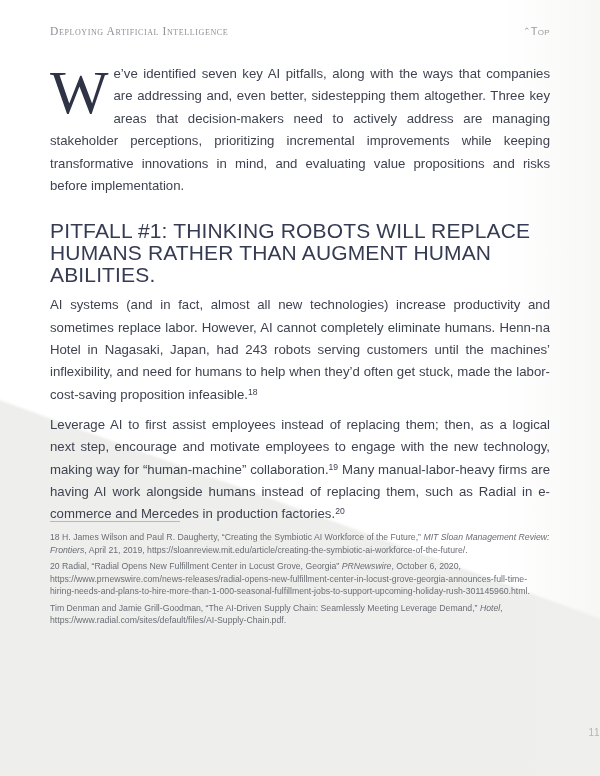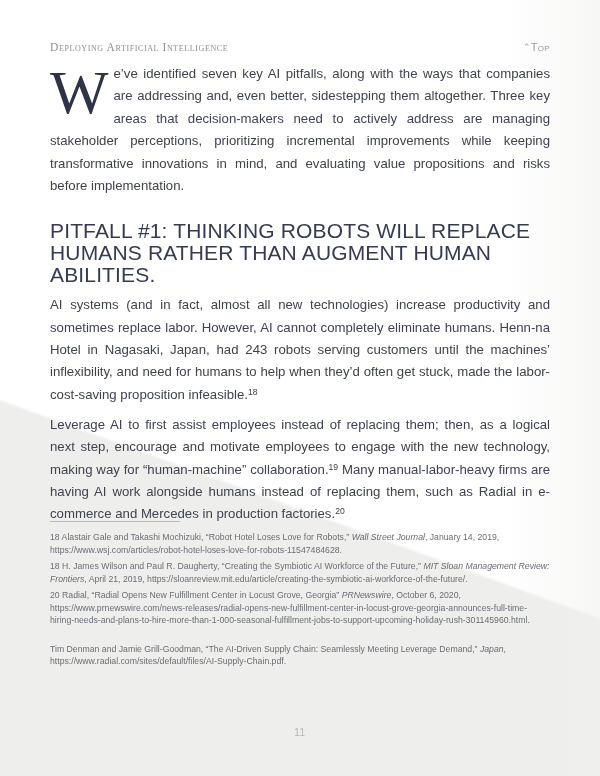--- a/index.html
+++ b/index.html
@@ -58,21 +58,20 @@
     white-space: nowrap;
   }
   .top-link {
     font-family: "Liberation Sans", sans-serif;
     font-variant: small-caps;
     font-size: 11px;
     letter-spacing: 0.3px;
     color: #9a9ca1;
     text-decoration: none;
     white-space: nowrap;
-    margin-top: 16px;
   }
   .top-link .caret { font-size: 9px; vertical-align: 1px; }
 
   
   .chapter-title {
     font-family: "Liberation Serif", serif;
     font-size: 27px;
     font-weight: normal;
     color: #2c6099;
     margin: 29px 0 0 0;
@@ -137,30 +136,30 @@
     background: #b9b9b9;
     margin: 0 0 9px 0;
   }
   .fn {
     font-size: 8.7px;
     line-height: 12.5px;
     color: #6a6d74;
     margin: 0 0 4px 0;
     text-align: left;
   }
-  .fn.tight { margin-bottom: 16px; }
+  .fn.tight { margin-bottom: 4px; }
   .fn i { font-style: italic; }
 
   
   .folio {
     position: absolute;
     left: 0;
     right: 0;
     top: 727px;
-    text-align: center;
+    text-align: right;
     font-size: 10px;
     color: #b3b5b8;
     letter-spacing: 0.5px;
   }
 </style>
 </head>
 <body>
 
 <div class="page-shade"></div>
 <div class="page-shade-right"></div>
@@ -179,24 +178,23 @@
 
   <h2 class="section-head">Pitfall #1: Thinking Robots Will Replace Humans Rather Than Augment Human Abilities.</h2>
 
   <p class="body"><span>AI systems (and in fact, almost all new technologies) increase productivity and sometimes replace labor. However, AI cannot completely eliminate humans. Henn-na Hotel in Nagasaki, Japan, had 243 robots serving customers until the machines’ inflexibility, and need for humans to help when they’d often get stuck, made the labor-cost-saving proposition infeasible.</span><sup>18</sup></p>
 
   <p class="body"><span>Leverage AI to first assist employees instead of replacing them; then, as a logical next step, encourage and motivate employees to engage with the new technology, making way for “human-machine” collaboration.</span><sup>19</sup><span> Many manual-labor-heavy firms are having AI work alongside humans instead of replacing them, such as Radial in e-commerce and Mercedes in production factories.</span><sup>20</sup></p>
 
   <div class="footnotes">
     <div class="fn-rule"></div>
 
-    <p class="fn"><span>18 Alastair Gale and Takashi Mochizuki, “Robot Hotel Loses Love for Robots,” </span><i>Wall Street Journal</i><span>, January 14, 2019, https://www.wsj.com/articles/robot-hotel-loses-love-for-robots-11547484628.</span></p>
 
     <p class="fn"><span>18 H. James Wilson and Paul R. Daugherty, “Creating the Symbiotic AI Workforce of the Future,” </span><i>MIT Sloan Management Review: Frontiers</i><span>, April 21, 2019, https://sloanreview.mit.edu/article/creating-the-symbiotic-ai-workforce-of-the-future/.</span></p>
 
     <p class="fn tight"><span>20 Radial, “Radial Opens New Fulfillment Center in Locust Grove, Georgia” </span><i>PRNewswire</i><span>, October 6, 2020, https://www.prnewswire.com/news-releases/radial-opens-new-fulfillment-center-in-locust-grove-georgia-announces-full-time-hiring-needs-and-plans-to-hire-more-than-1-000-seasonal-fulfillment-jobs-to-support-upcoming-holiday-rush-301145960.html.</span></p>
 
-    <p class="fn"><span>Tim Denman and Jamie Grill-Goodman, “The AI-Driven Supply Chain: Seamlessly Meeting Leverage Demand,” </span><i>Japan</i><span>, https://www.radial.com/sites/default/files/AI-Supply-Chain.pdf.</span></p>
+    <p class="fn"><span>Tim Denman and Jamie Grill-Goodman, “The AI-Driven Supply Chain: Seamlessly Meeting Leverage Demand,” </span><i>Hotel</i><span>, https://www.radial.com/sites/default/files/AI-Supply-Chain.pdf.</span></p>
   </div>
 
   <div class="folio">11</div>
 
 </div>
 
 </body></html>

